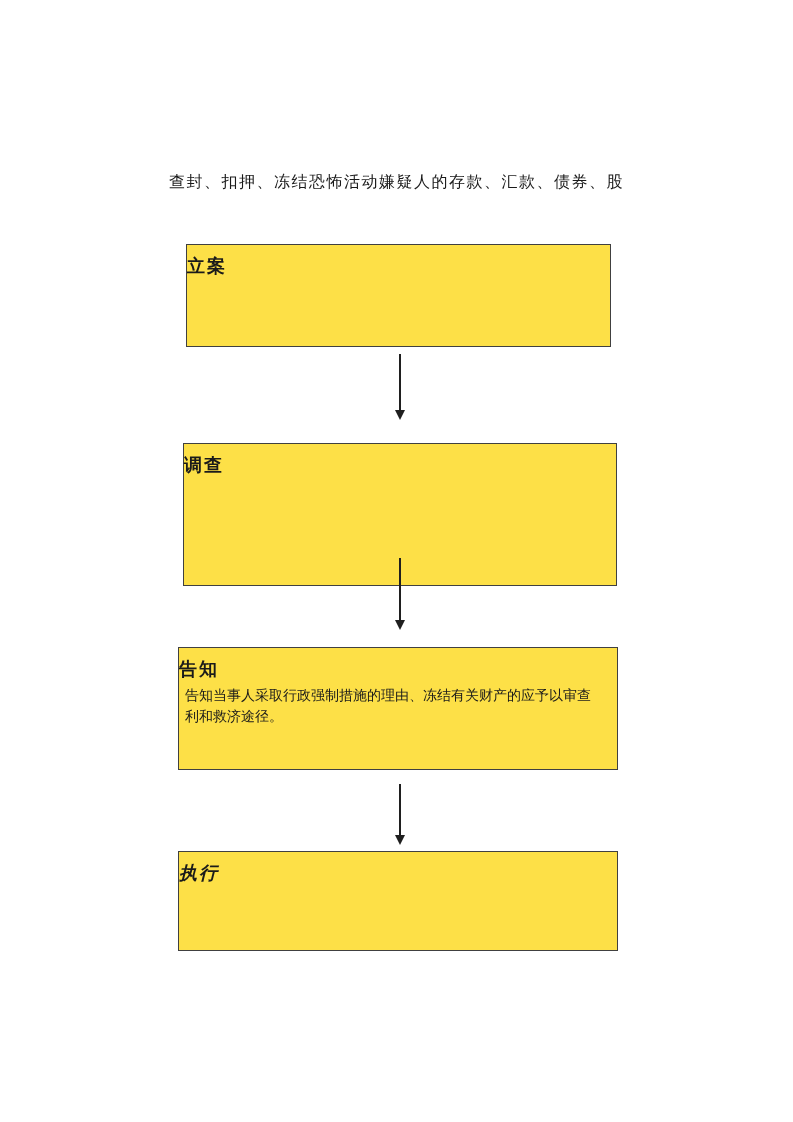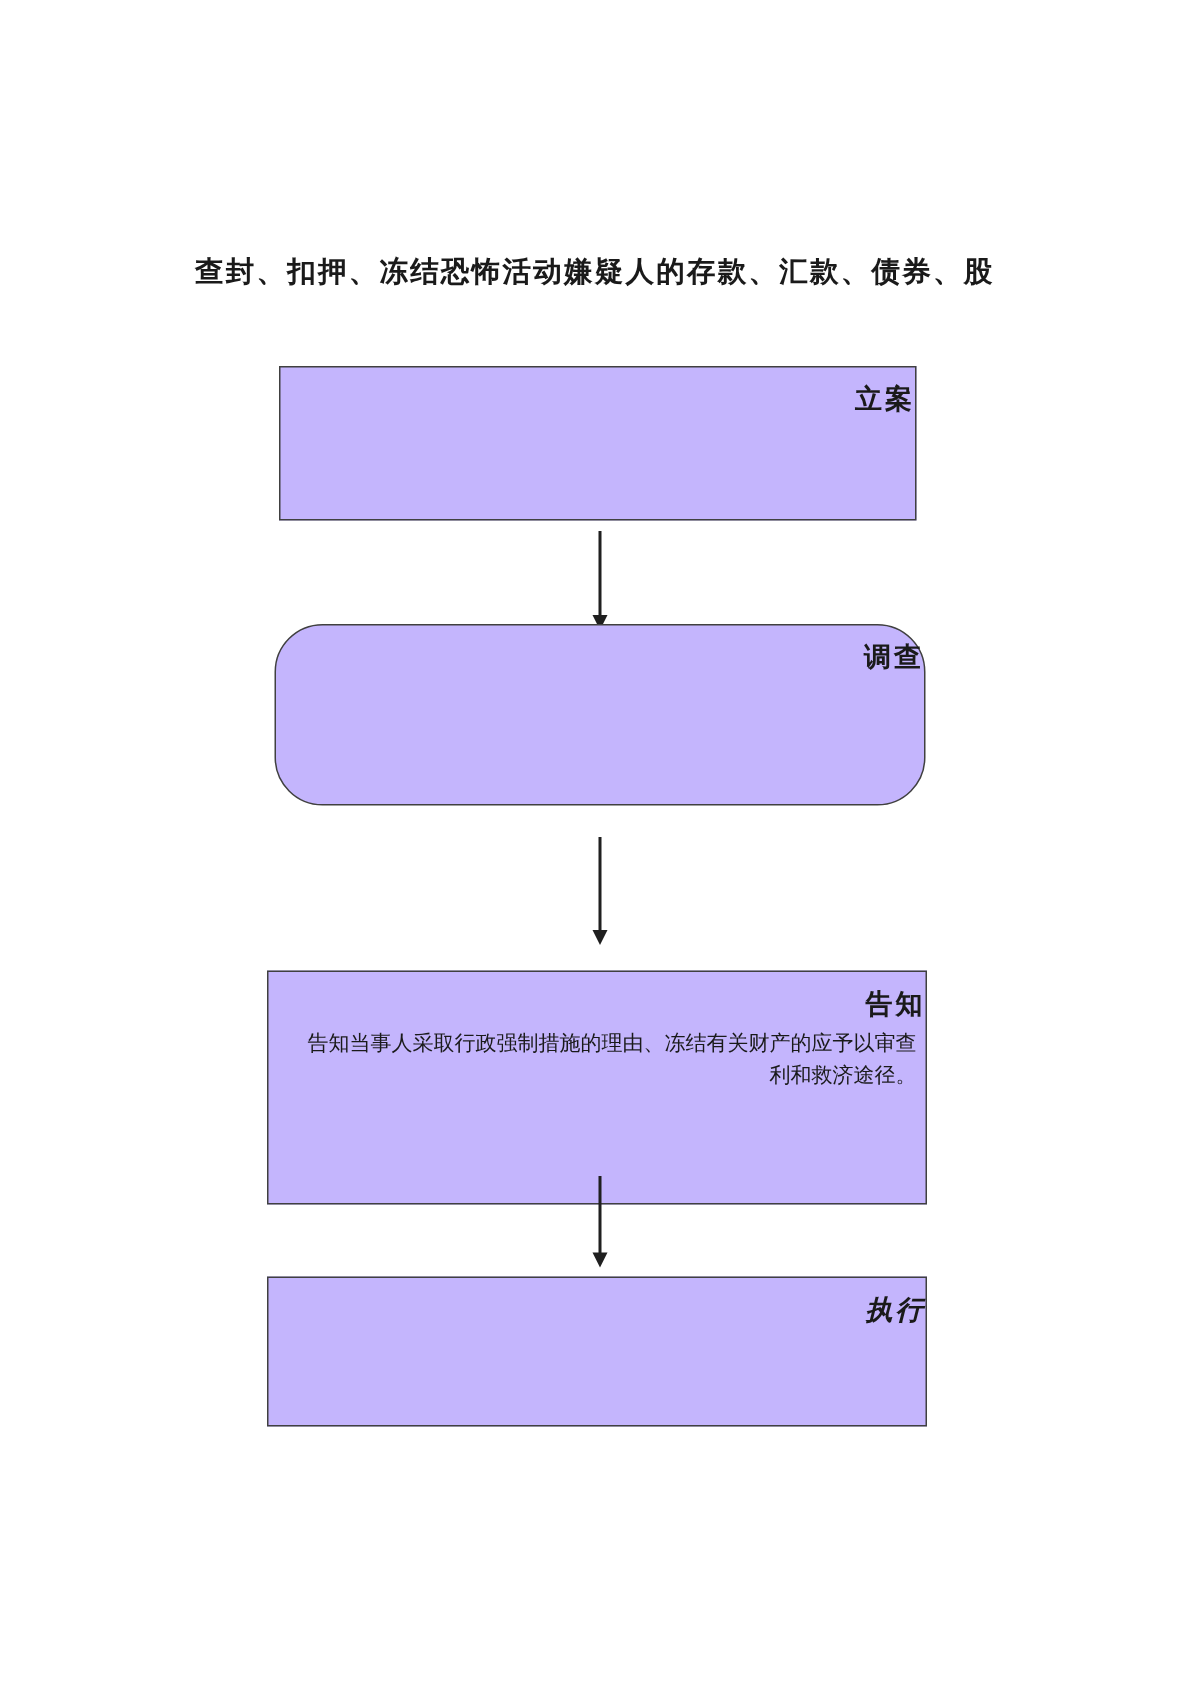--- a/index.html
+++ b/index.html
@@ -20,37 +20,37 @@
     background: var(--page-bg, #ffffff);
     overflow: hidden;
   }
   .doc-title {
     position: absolute;
     top: 160px;
     left: 0;
     width: 100%;
     margin: 0;
     text-align: center;
-    font-size: 19px;
-    font-weight: 700;
+    font-size: 16px;
+    font-weight: 400;
     letter-spacing: 1.5px;
     line-height: 44px;
   }
   .title-line { display: block; }
 
   .step-box {
     position: absolute;
     box-sizing: border-box;
     border: 1px solid var(--box-border, #404040);
-    background: #c4b5fd;
-    text-align: right;
+    background: #fde047;
+    text-align: left;
   }
   .box-1 { left: 186px; top: 244px; width: 425px; height: 103px; }
-  .box-2 { left: 183px; top: 416px; width: 434px; height: 121px; border-radius: 32px; }
-  .box-3 { left: 178px; top: 647px; width: 440px; height: 156px; }
+  .box-2 { left: 183px; top: 443px; width: 434px; height: 143px; }
+  .box-3 { left: 178px; top: 647px; width: 440px; height: 123px; }
   .box-4 { left: 178px; top: 851px; width: 440px; height: 100px; font-style: italic; }
 
   .step-title {
     font-size: 18px;
     font-weight: bold;
     padding-top: 9px;
     letter-spacing: 2px;
   }
   .step-body {
     font-size: 14px;

